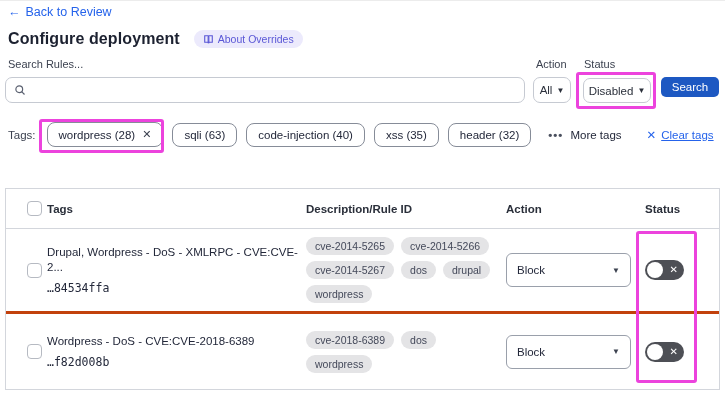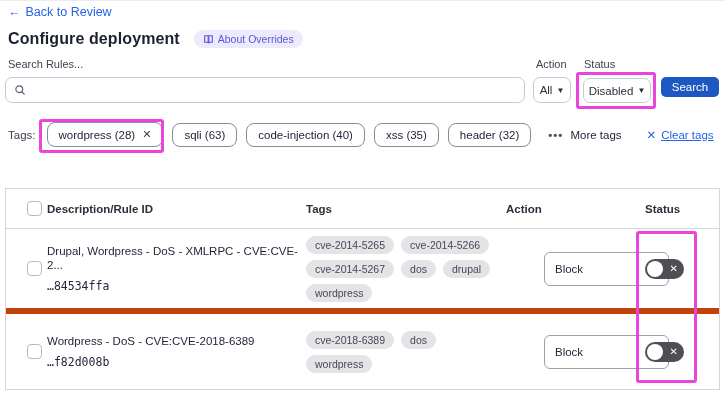--- a/index.html
+++ b/index.html
@@ -32,28 +32,28 @@
   .tag-pill .x { font-size:11px; color:#3c4250; }
   .more-tags { display:flex; align-items:center; gap:7px; font-size:11.5px; color:#23283a; margin-left:8px; cursor:pointer; }
   .more-tags .dots { letter-spacing:1px; color:#4a505e; font-weight:700; }
   .clear-tags { display:flex; align-items:center; gap:5px; font-size:11.5px; color:#2563eb; margin-left:16px; cursor:pointer; }
   .clear-tags .lbl { text-decoration:underline; }
 
   
   .rules-table { position:absolute; top:188px; left:5px; width:715px; border:1px solid #d3d6dc; background:#fff; }
   .t-row { display:grid; grid-template-columns:41px 259px 200px 135px 1fr; align-items:center; }
   .t-head { height:40px; border-bottom:1px solid #d3d6dc; font-weight:700; font-size:11.5px; color:#2a2f3a; }
-  .t-body-row1 { height:85px; border-bottom:6px solid #c2410c; }
+  .t-body-row1 { height:85px; border-bottom:3px solid #c2410c; }
   .t-body-row2 { height:75px; }
   .cb { width:15px; height:15px; border:1.5px solid #b6bac2; border-radius:4px; margin-left:21px; background:#fff; cursor:pointer; }
   .desc-line { font-size:11.5px; color:#23283a; line-height:1.25; }
   .rule-id { font-family:"DejaVu Sans Mono", monospace; font-size:11.5px; color:#23283a; margin-top:7px; }
   .cell-tags { display:flex; flex-wrap:wrap; gap:6px 7px; padding-right:14px; }
   .mini-pill { background:#e4e4e6; color:#44495a; font-size:10.5px; padding:3px 9px; border-radius:9px; white-space:nowrap; }
-  .select { width:125px; height:27px; border:1px solid #9aa0ab; border-radius:6px; background:#fff; display:flex; align-items:center; justify-content:space-between; padding:16px 10px; font-size:11.5px; color:#23283a; cursor:pointer;margin-left:38px; }
+  .select { width:125px; height:27px; border:1px solid #9aa0ab; border-radius:6px; background:#fff; display:flex; align-items:center; justify-content:space-between; padding:16px 10px; font-size:11.5px; color:#23283a; cursor:pointer; }
   .select .caret { font-size:8px; color:#3c4250; }
   .toggle { position:relative; width:39px; height:20px; border-radius:11px; background:#4d4f55; margin-left:4px; cursor:pointer; }
   .toggle .knob { position:absolute; top:2px; left:2px; width:16px; height:16px; border-radius:50%; background:#fff; }
   .toggle .off-x { position:absolute; top:50%; right:6px; transform:translateY(-52%); color:#fff; font-size:10px; line-height:1; }
 
   
   .hl { position:absolute; border:3px solid #ec43dd; border-radius:3px; pointer-events:none; }
   .hl-status-dd { top:72px; left:576px; width:80px; height:37px; }
   .hl-wordpress { top:119px; left:39px; width:125px; height:34px; }
   .hl-toggles { top:231px; left:636px; width:61px; height:152px; }
@@ -128,22 +128,22 @@
     </div>
     <div class="clear-tags">
       <span>✕</span>
       <span class="lbl">Clear tags</span>
     </div>
   </div>
 
   <div class="rules-table">
     <div class="t-row t-head">
       <div class="cb"></div>
+      <div>Tags</div>
       <div>Description/Rule ID</div>
-      <div>Tags</div>
       <div>Action</div>
       <div style="padding-left:4px;">Status</div>
     </div>
 
     <div class="t-row t-body-row1">
       <div class="cb"></div>
       <div>
         <div class="desc-line">Drupal, Wordpress - DoS - XMLRPC - CVE:CVE-2...</div>
         <div class="rule-id">…84534ffa</div>
       </div>

